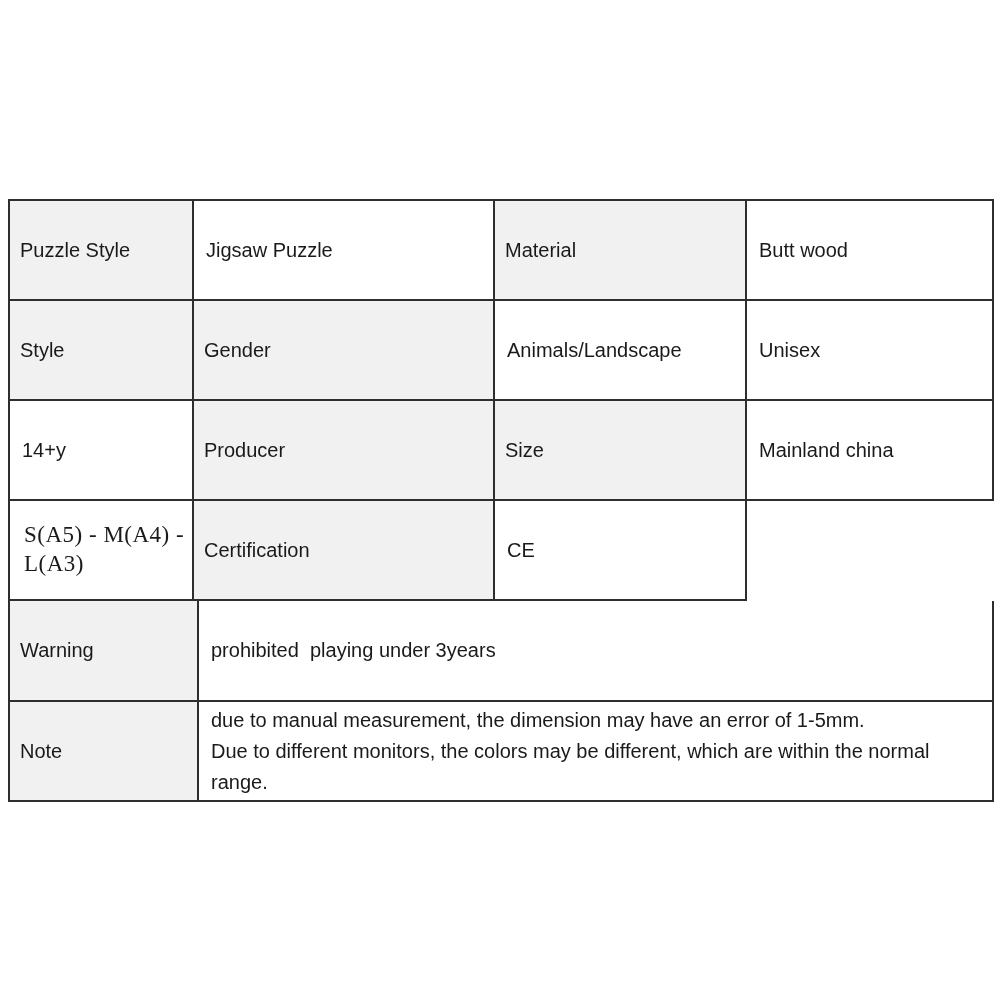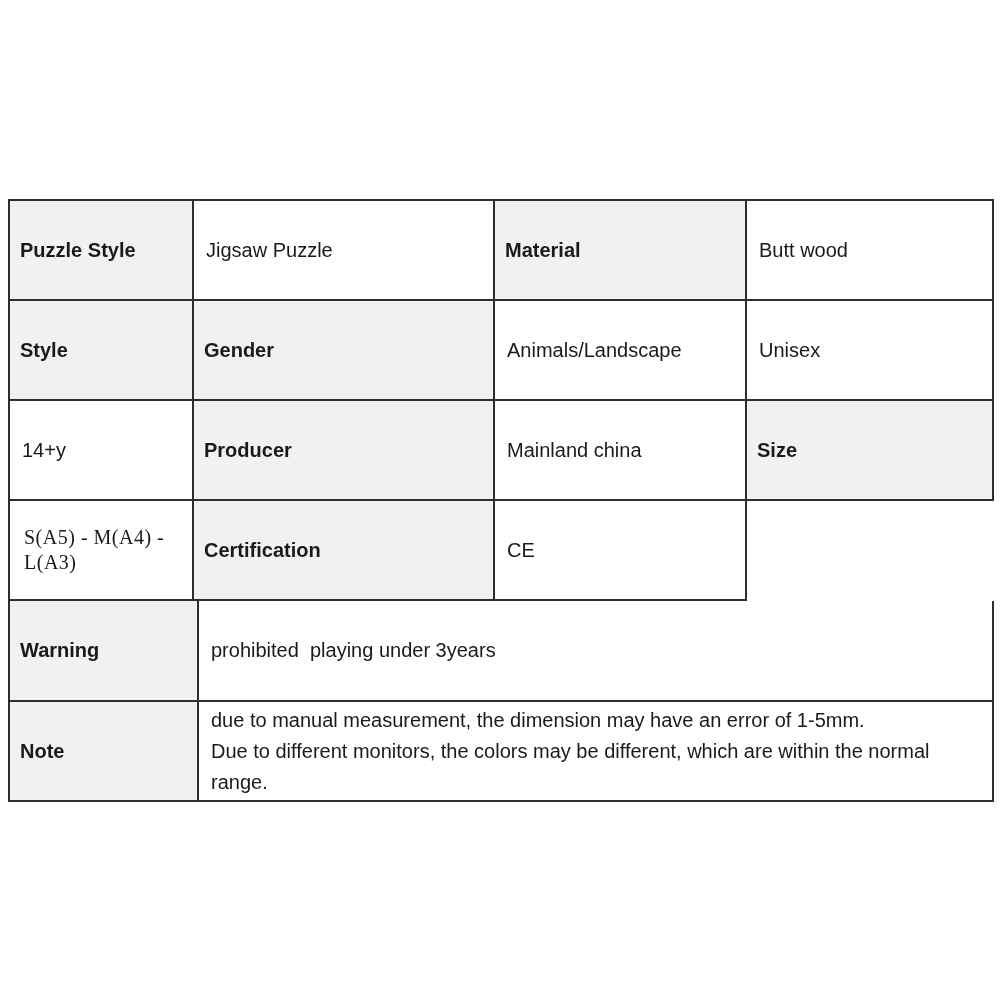--- a/index.html
+++ b/index.html
@@ -40,33 +40,33 @@
     border-right: 2px solid #2e2e2e;
     border-bottom: 2px solid #2e2e2e;
     display: flex;
     align-items: center;
     font-size: 20px;
     line-height: 1.25;
     overflow: hidden;
   }
   .lbl {
     background: #f1f1f1;
-    font-weight: bold;
+    font-weight: normal;
     padding-left: 10px;
   }
   .val {
     background: #ffffff;
     padding-left: 12px;
     padding-right: 6px;
   }
   .val.indent {
   }
   .val.serif {
     font-family: "Liberation Serif", serif;
-    font-size: 20px;
+    font-size: 23px;
     letter-spacing: 0.5px;
     padding-left: 14px;
   }
   .val.prewrap {
     white-space: pre-wrap;
   }
   .val.multiline {
     white-space: pre-line;
     line-height: 31px;
     align-items: center;
@@ -85,23 +85,23 @@
       <div class="cell lbl">Material</div>
       <div class="cell val">Butt wood</div>
 
       <div class="cell lbl">Style</div>
       <div class="cell lbl">Gender</div>
       <div class="cell val">Animals/Landscape</div>
       <div class="cell val">Unisex</div>
 
       <div class="cell val indent">14+y</div>
       <div class="cell lbl">Producer</div>
+      <div class="cell lbl">Size</div>
+
       <div class="cell val">Mainland china</div>
-
-      <div class="cell lbl">Size</div>
       <div class="cell val serif">S(A5) - M(A4) - L(A3)</div>
       <div class="cell lbl">Certification</div>
       <div class="cell val">CE</div>
     </div>
 
     <div class="grid-bottom">
 
       <div class="cell lbl">Warning</div>
       <div class="cell val prewrap">prohibited  playing under 3years</div>
 

